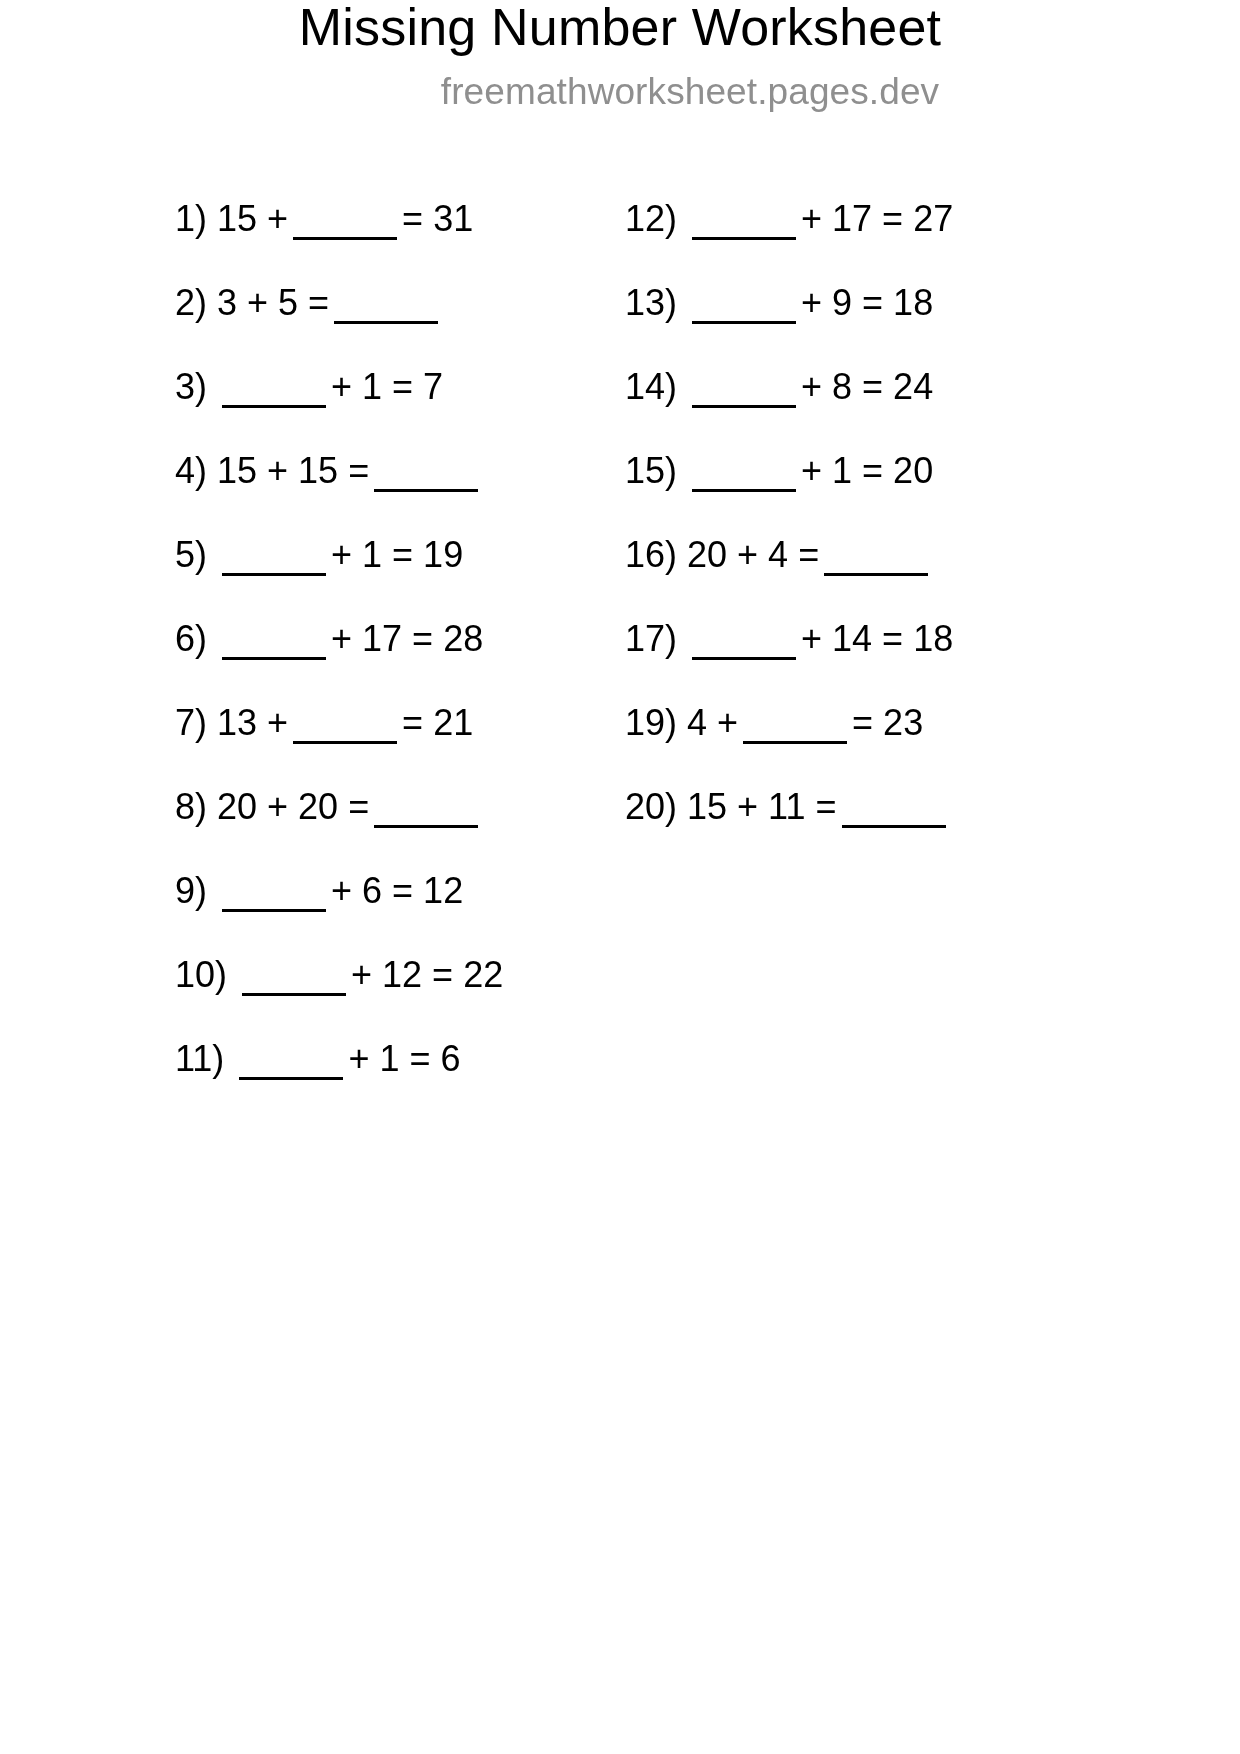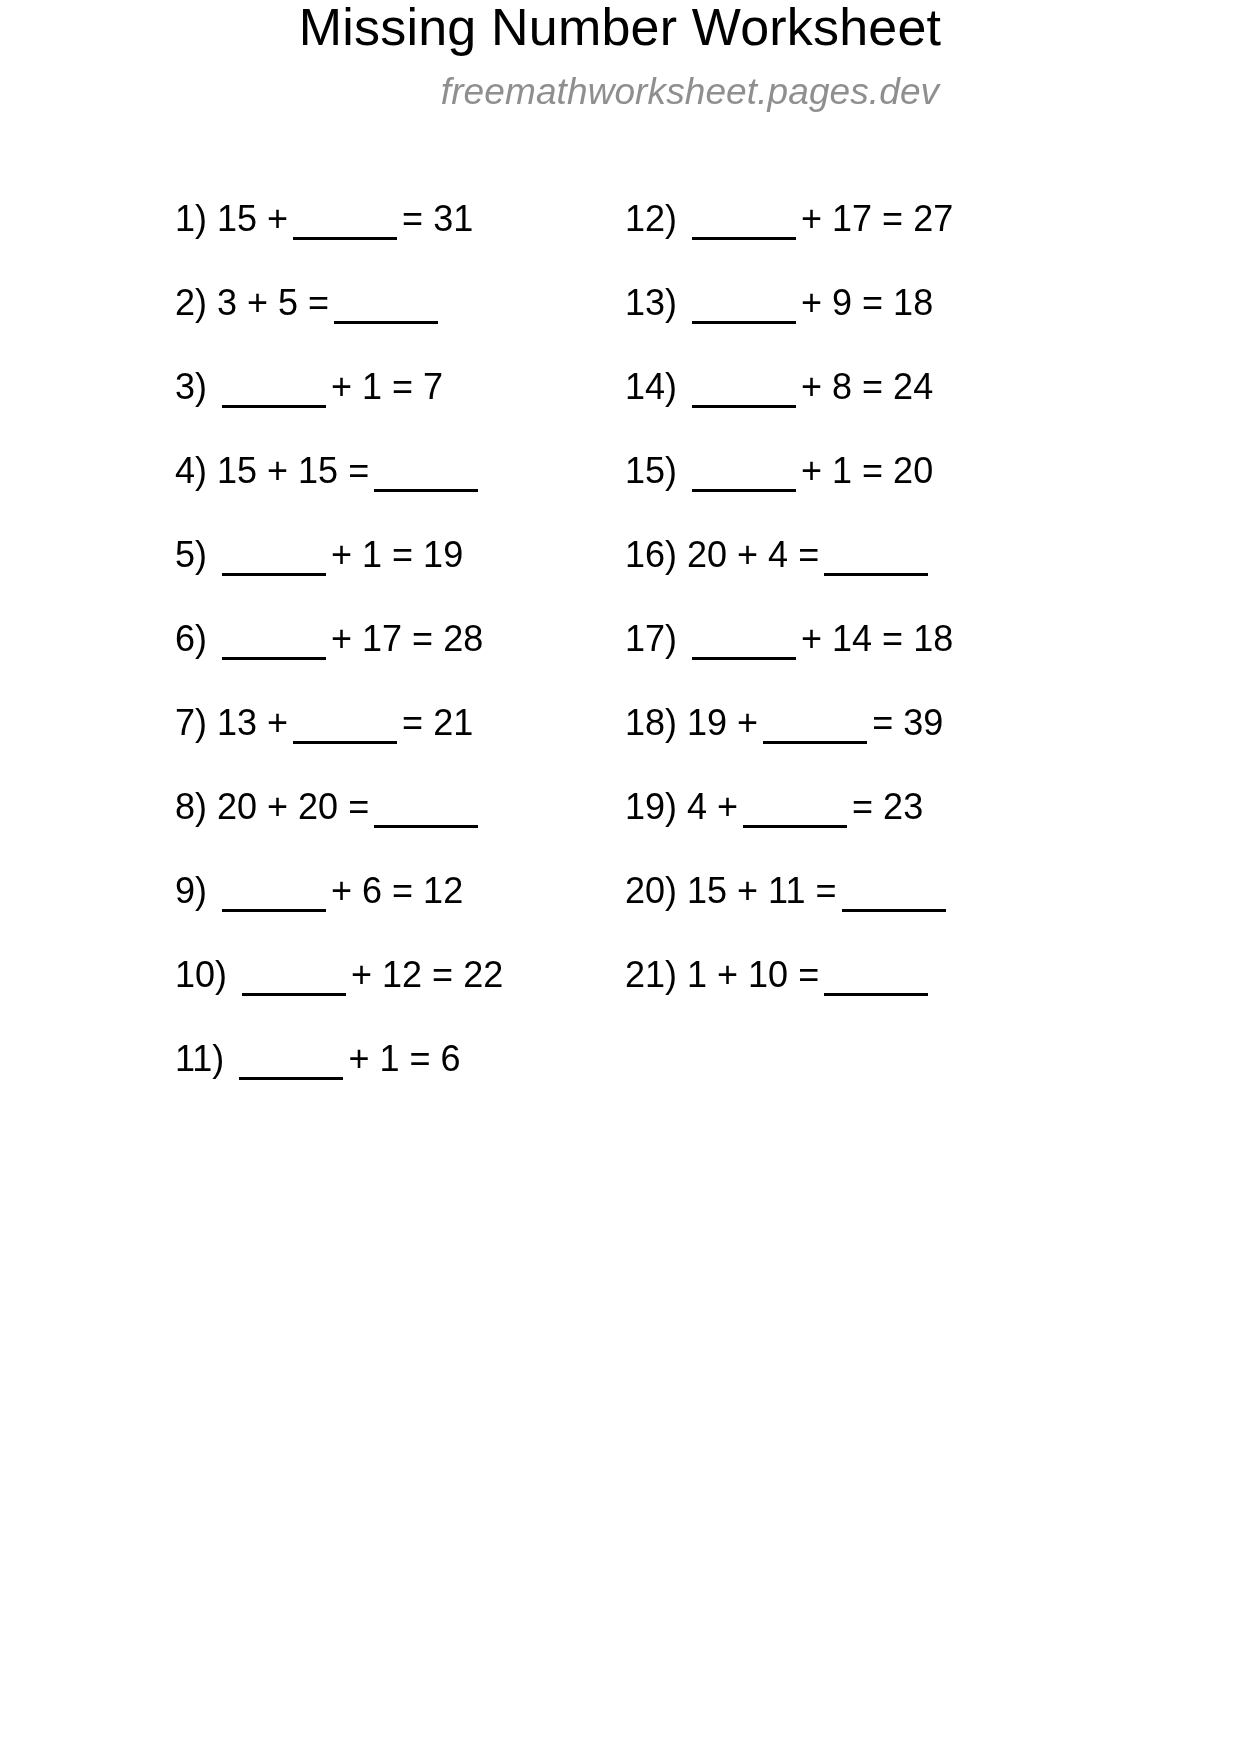--- a/index.html
+++ b/index.html
@@ -39,21 +39,20 @@
     padding: 0;
   }
   .worksheet-subtitle {
     font-size: 37px;
     font-weight: 400;
     color: #8f8f8f;
     margin: 0;
     padding-top: 16px;
     padding-left: 140px;
     letter-spacing: 0.1px;
-    font-style: italic;
   }
 
   
   .problems {
     margin-top: 88px;
     display: flex;
     justify-content: flex-start;
     padding-left: 175px;
     box-sizing: border-box;
   }
@@ -199,41 +198,28 @@
           <span class="tok">20 + 4 =</span>
           <span class="blank"></span>
         </div>
         <div class="problem">
           <span class="tok">17)</span>
           <span class="tok">&nbsp;</span>
           <span class="blank"></span>
           <span class="tok">+ 14 = 18</span>
         </div>
         <div class="problem">
-          <span class="tok">18)</span>
-          <span class="tok">&nbsp;</span>
-          <span class="tok">19 +</span>
-          <span class="blank"></span>
-          <span class="tok">= 39</span>
-        </div>
-        <div class="problem">
           <span class="tok">19)</span>
           <span class="tok">&nbsp;</span>
           <span class="tok">4 +</span>
           <span class="blank"></span>
           <span class="tok">= 23</span>
         </div>
         <div class="problem">
           <span class="tok">20)</span>
           <span class="tok">&nbsp;</span>
           <span class="tok">15 + 11 =</span>
-          <span class="blank"></span>
-        </div>
-        <div class="problem">
-          <span class="tok">21)</span>
-          <span class="tok">&nbsp;</span>
-          <span class="tok">1 + 10 =</span>
           <span class="blank"></span>
         </div>
       </div>
   </div>
 
 </div>
 
 </body></html>

